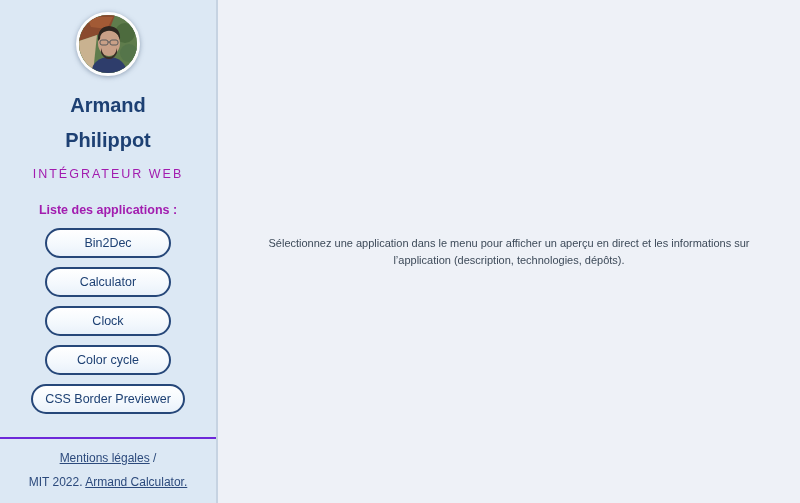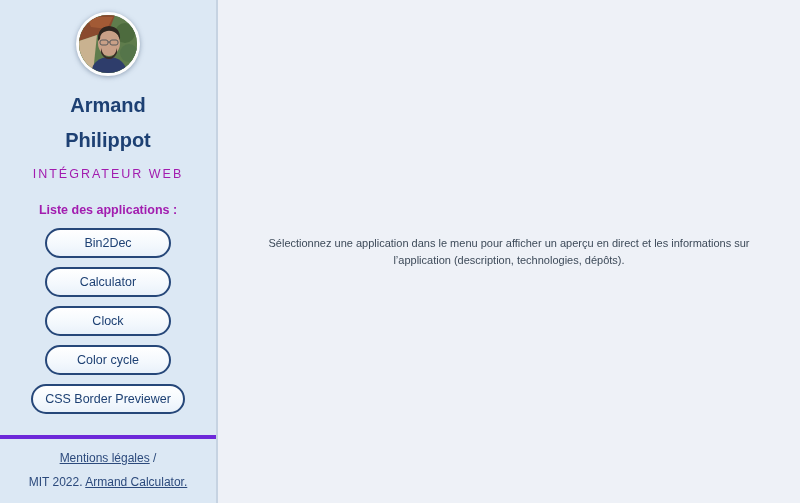--- a/index.html
+++ b/index.html
@@ -85,21 +85,21 @@
     color: #1d4073;
     font-family: "Liberation Sans", sans-serif;
     font-size: 12.5px;
     font-weight: normal;
     text-align: center;
     cursor: pointer;
   }
 
   .sidebar-footer {
     width: 100%;
-    border-top: 4px solid #6d28d9;
+    border-top: 2px solid #6d28d9;
     padding: 12px 0 14px;
     text-align: center;
     font-size: 12px;
     color: #2c4a7c;
     box-sizing: border-box;
   }
   .sidebar-footer .footer-line { margin: 0 0 10px; }
   .sidebar-footer .footer-line:last-child { margin-bottom: 0; }
   .sidebar-footer a {
     color: #2c4a7c;

